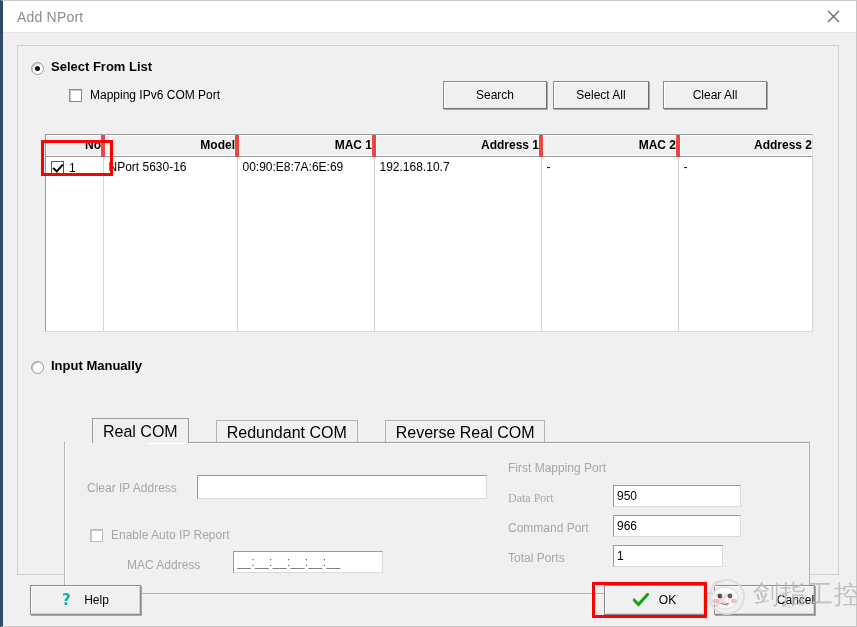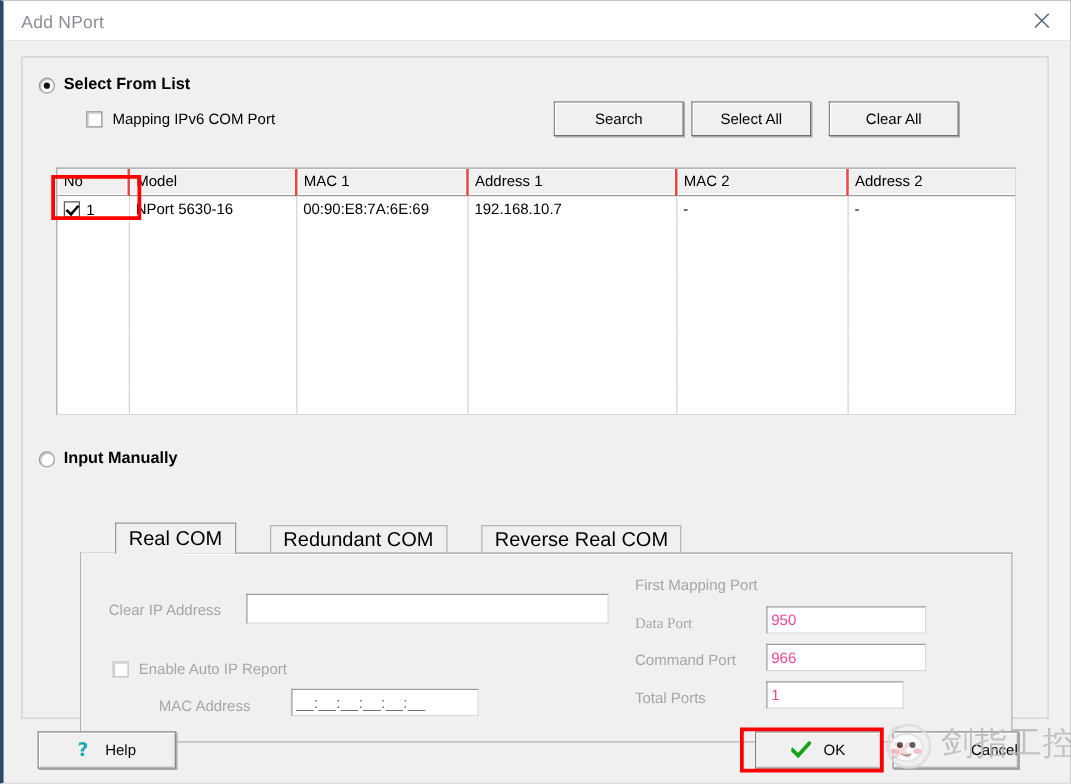--- a/index.html
+++ b/index.html
@@ -109,25 +109,25 @@
     background:#fff;
     border:1px solid #9c9c9c;
     border-right-color:#d8d8d8;
     border-bottom-color:#d8d8d8;
     overflow:hidden;
   }
   table.lst { width:100%; border-collapse:collapse; table-layout:fixed; }
   table.lst th {
     height:21px;
     background:#f0f0f0;
-    border-right:2px solid #ef4444;
+    border-right:4px solid #ef4444;
     border-bottom:1px solid #9a9a9a;
-    font-weight:normal;
+    font-weight:bold;
     font-size:12px;
-    text-align:left;
+    text-align:right;
     padding:0 0 0 5px;
     color:#000;
     box-shadow: inset -1px -1px 0 #ffffff, inset 1px 1px 0 #ffffff;
   }
   table.lst td {
     height:22px;
     font-size:12px;
     padding:0 0 0 5px;
     border-right:1px solid #d4d4d4;
     color:#000;
@@ -185,21 +185,21 @@
 
   
   .ti {
     position:absolute;
     background:#fff;
     border:1px solid #9a9a9a;
     border-right-color:#d9d9d9;
     border-bottom-color:#d9d9d9;
     font-size:12px;
     padding:1px 3px;
-    color:#ec4899;
+    color:#000000;
     font-family:"Liberation Sans", sans-serif;
     outline:none;
   }
   .ti.mask { color:#666; letter-spacing:.4px; }
 
   
   .bigbtn {
     position:absolute;
     height:30px;
     background:#f0f0f0;

